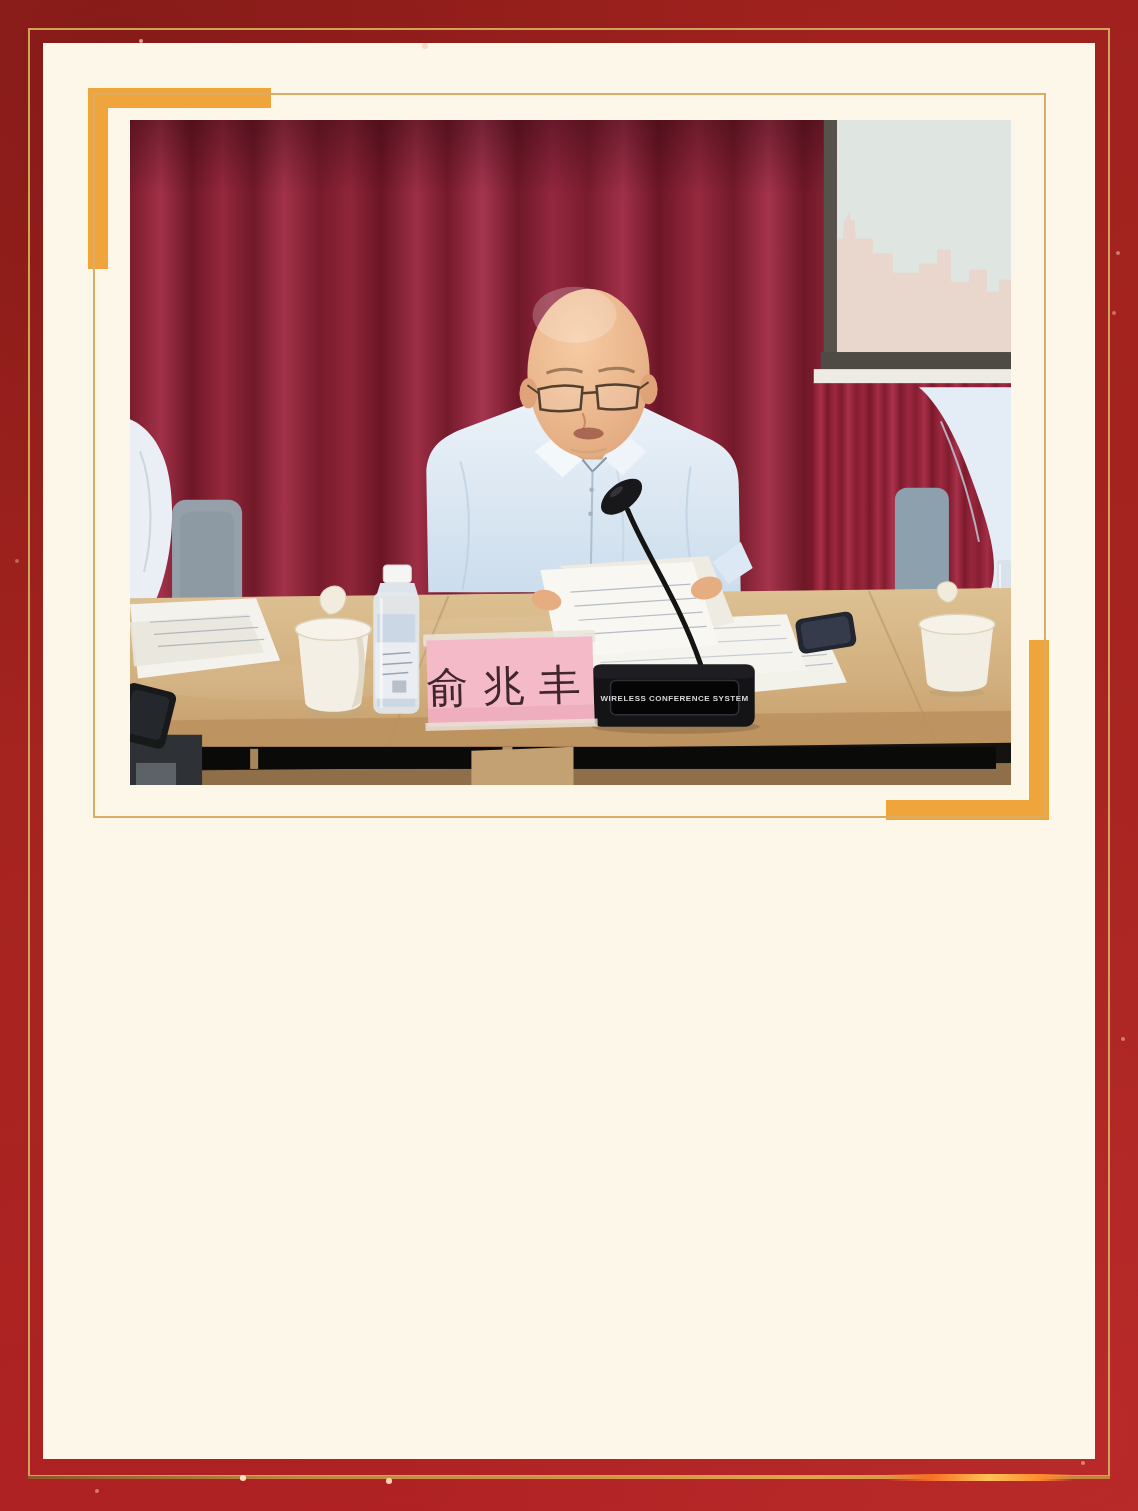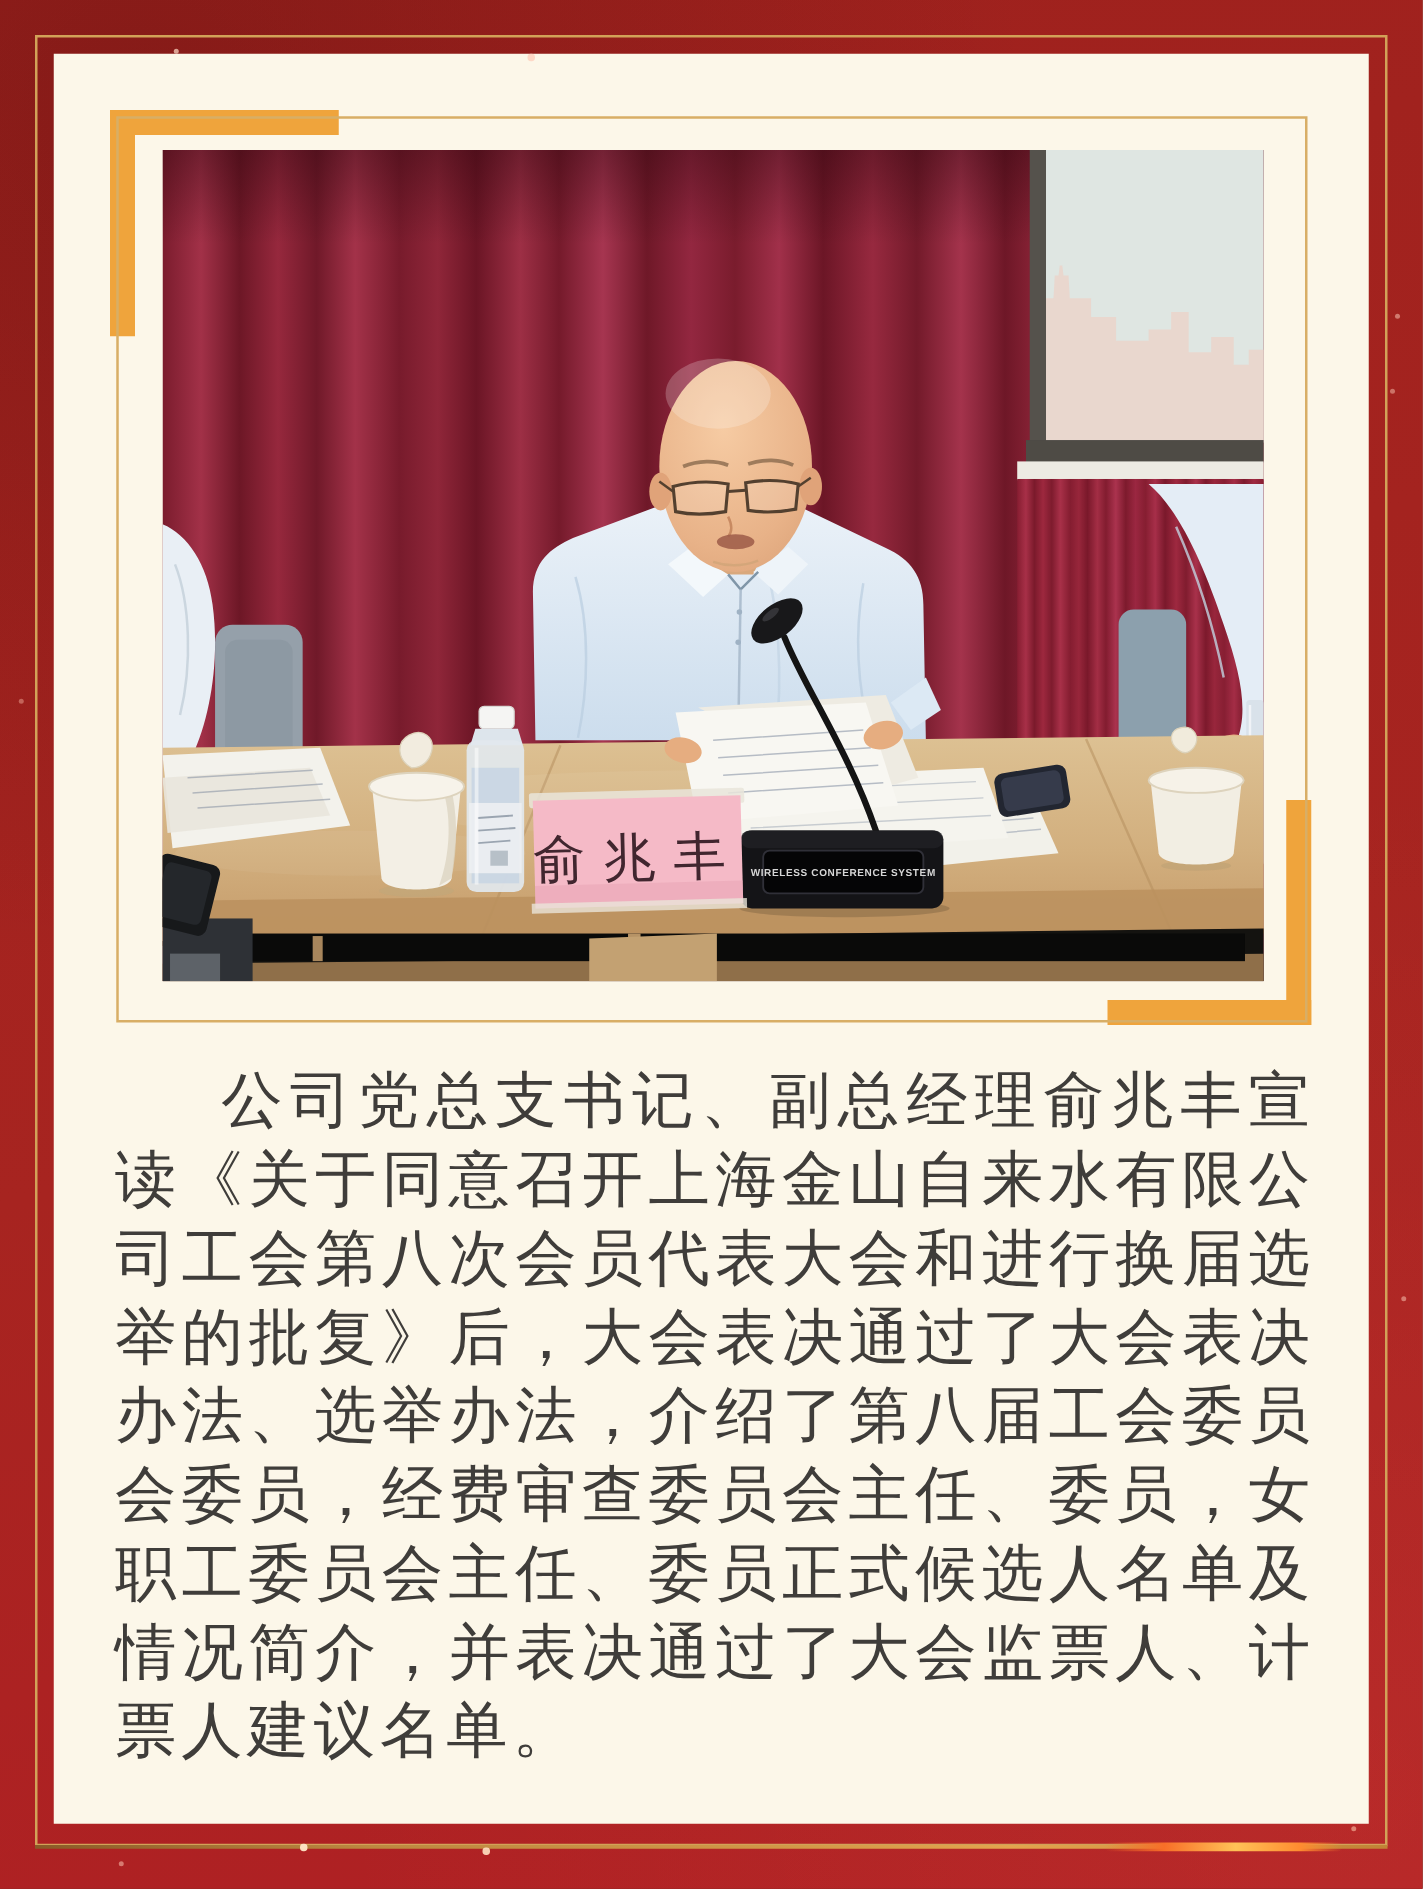--- a/index.html
+++ b/index.html
@@ -257,18 +257,17 @@
 
       <g>
         <ellipse cx="826" cy="570" rx="28" ry="4" fill="#b99f74" opacity="0.5"></ellipse>
         <path d="M790,506 C790,494 862,494 862,506 L856,560 C854,572 798,572 796,560 Z" fill="#f2eee3"></path>
         <ellipse cx="826" cy="502" rx="38" ry="10" fill="#f6f2e8" stroke="#ddd3bd" stroke-width="1.5"></ellipse>
         <path d="M812,478 C804,472 804,462 814,460 C824,458 830,468 824,476 C820,481 816,481 812,478 Z" fill="#f1ebdc" stroke="#dcd2ba" stroke-width="1"></path>
       </g>
     </svg>
   </div>
 
-  <p class="article">公司党总支书记、副总经理俞兆丰宣读《关于同意召开上海金山自来水有限公司工会第八次会员代表大会和进行换届选举的批复》后，大会表决通过了大会表决办法、选举办法，介绍了第八届工会委员会委员，经费审查委员会主任、委员，女职工委员会主任、委员正式候选人名单及情况简介，并表决通过了大会监票人、计票人建议名单。</p>
 
   <div class="bottom-line"></div>
   <div class="bottom-glow"></div>
   <div class="sparkles"></div>
 </div>
 
 </body></html>

